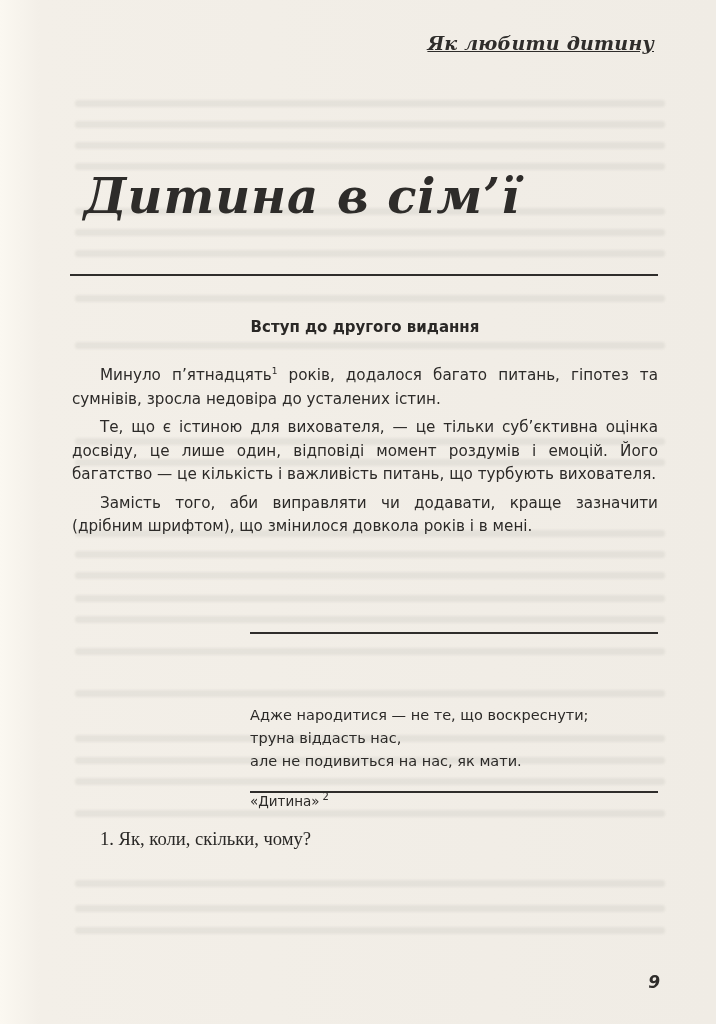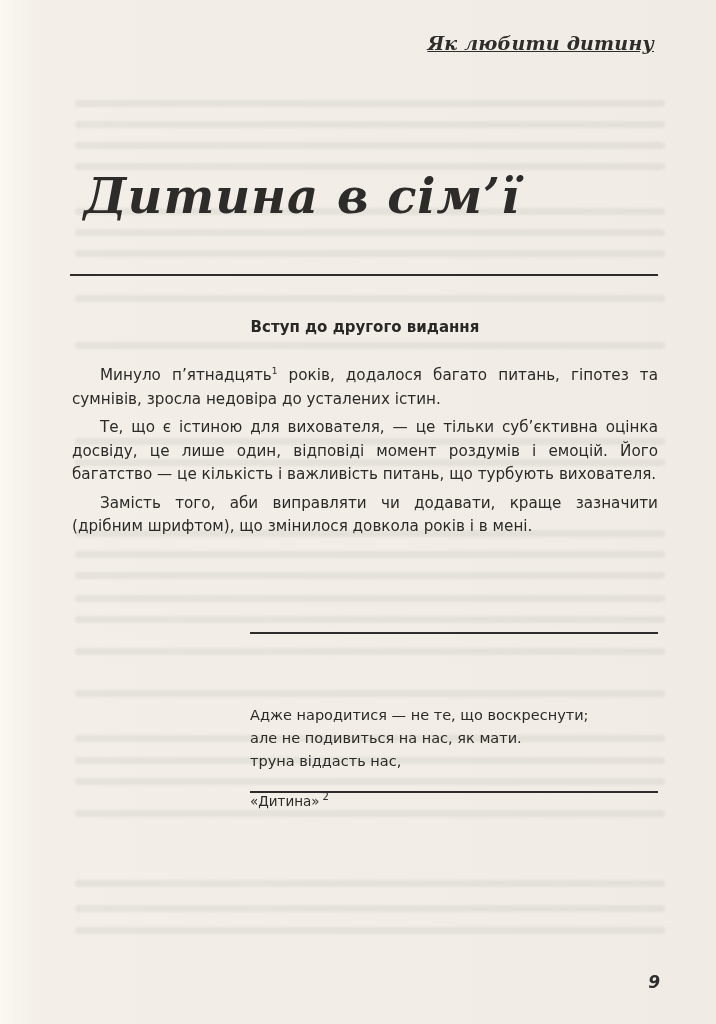--- a/index.html
+++ b/index.html
@@ -187,24 +187,25 @@
   <div class="intro">
     <p><span>Минуло п’ятнадцять</span><sup>1</sup><span> років, додалося багато питань, гіпотез та сумнівів, зросла недовіра до усталених істин.</span></p>
     <p>Те, що є істиною для вихователя, — це тільки суб’єктивна оцінка досвіду, це лише один, відповіді момент роздумів і емоцій. Його багатство — це кількість і важливість питань, що турбують вихователя.</p>
     <p>Замість того, аби виправляти чи додавати, краще зазначити (дрібним шрифтом), що змінилося довкола років і в мені.</p>
   </div>
 
   <div class="rule rule-epi-top"></div>
 
   <div class="epigraph">
     <span class="line">Адже народитися — не те, що воскреснути;</span>
+    <span class="line">труна віддасть нас,</span>
     <span class="line">але не подивиться на нас, як мати.</span>
-    <span class="line">труна віддасть нас,</span>
     <span class="source"><span>«Дитина»</span><sup>2</sup></span>
   </div>
 
   <div class="rule rule-epi-bottom"></div>
 
   <div class="main-text">
+    <p>1. Як, коли, скільки, чому?</p>
   </div>
 
   <div class="page-number">9</div>
 </div>
 
 </body></html>

